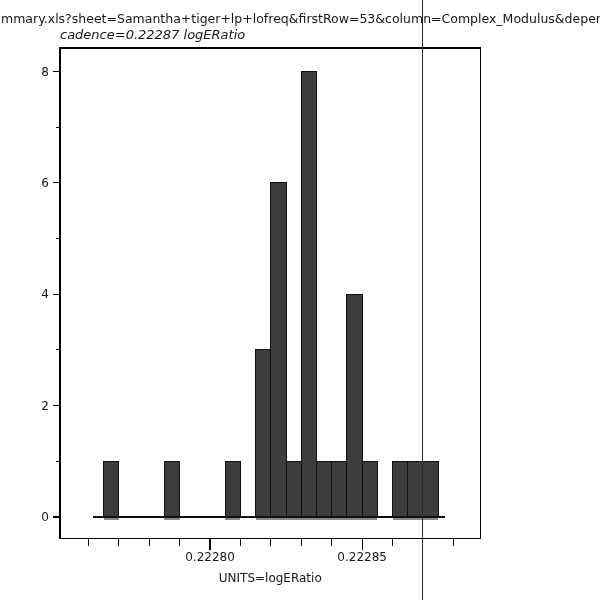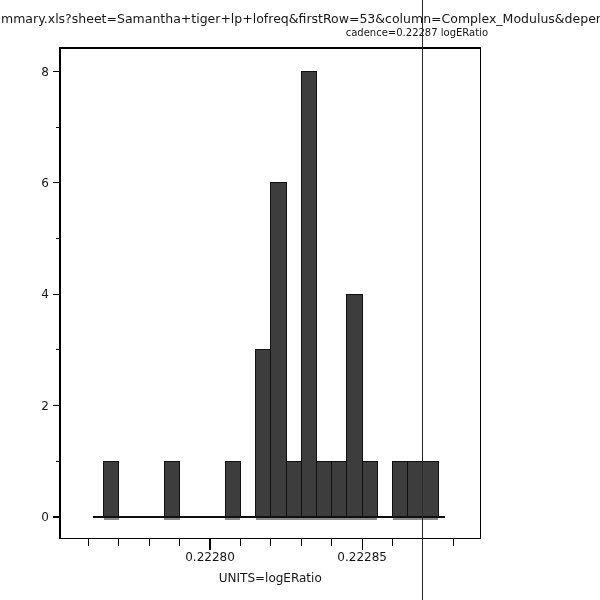--- a/index.html
+++ b/index.html
@@ -1,21 +1,21 @@
 <!DOCTYPE html>
 <html><head>
 <meta charset="utf-8">
 <style>
   html,body{margin:0;padding:0;background:#fff;}
   .figure{
     position:relative;width:600px;height:600px;background:#fff;overflow:hidden;
     font-family:"DejaVu Sans","Liberation Sans",sans-serif;color:#161616;
   }
   .title1{position:absolute;left:1px;top:11px;font-size:12.5px;white-space:nowrap;}
-  .title2{position:absolute;left:60px;width:428px;top:27px;font-size:10px;text-align:right;white-space:nowrap;}
+  .title2{position:absolute;left:60px;width:428px;top:27px;font-size:13px;text-align:left;white-space:nowrap;font-style:italic;}
   svg.chart{position:absolute;left:0;top:0;}
   svg text{font-family:"DejaVu Sans","Liberation Sans",sans-serif;fill:#161616;}
 </style>
 </head>
 <body>
 
 <div class="figure">
   <div class="title1">mmary.xls?sheet=Samantha+tiger+lp+lofreq&amp;firstRow=53&amp;column=Complex_Modulus&amp;depende</div>
   <div class="title2">cadence=0.22287 logERatio</div>
   <svg class="chart" id="chart" width="600" height="600">

